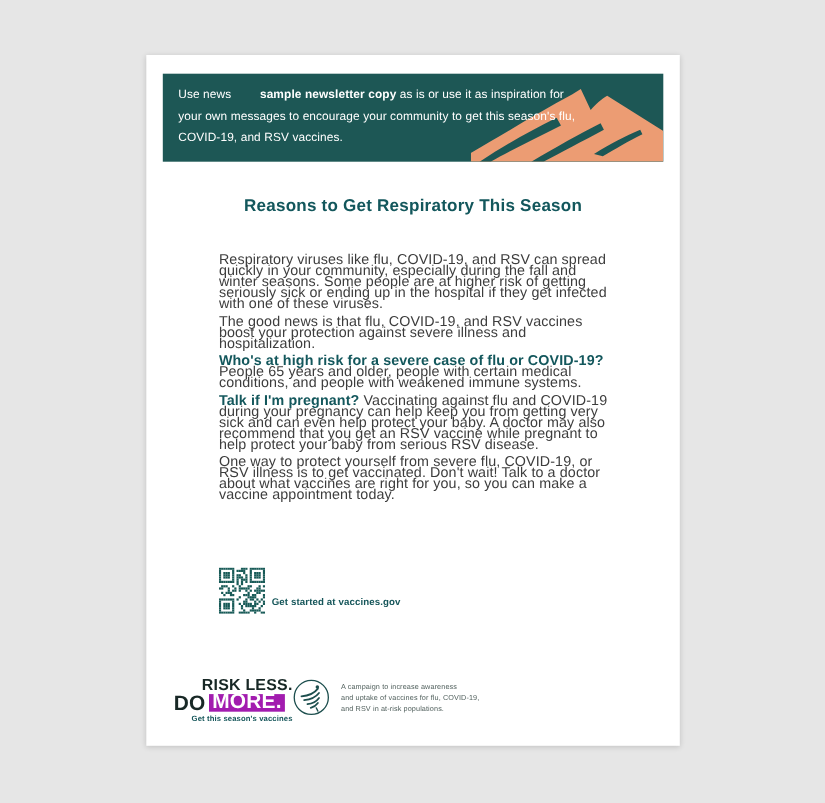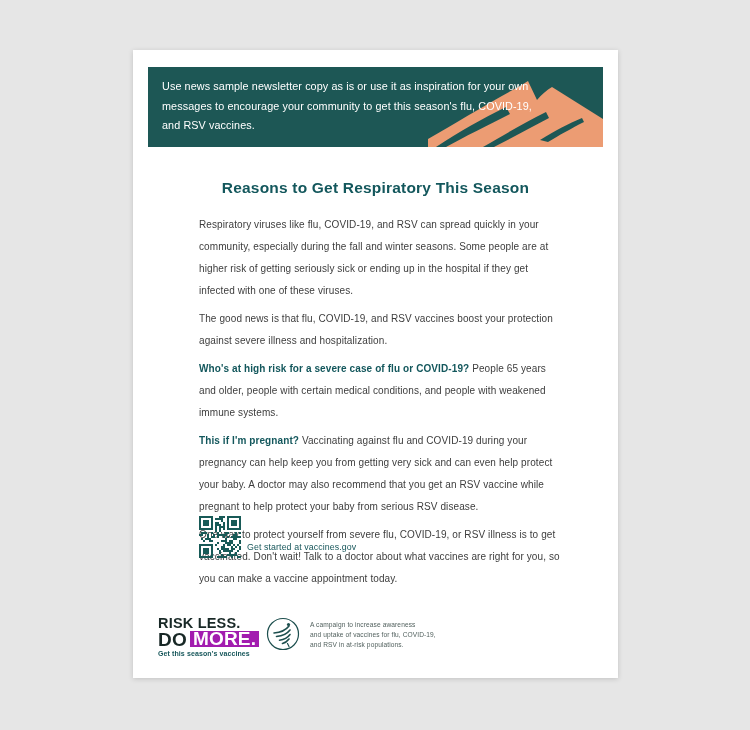--- a/index.html
+++ b/index.html
@@ -27,74 +27,74 @@
   }
   .banner-text {
     position: absolute;
     left: 14px; top: 10px;
     width: 372px;
     color: #ffffff;
     font-size: 10.8px;
     line-height: 19.5px;
     letter-spacing: 0.1px;
   }
-  .banner-text b { font-weight: normal; }
+  .banner-text b { font-weight: bold; margin-left: 23px; }
   .brush {
     position: absolute;
     right: 0; bottom: 0;
   }
   
   .doc-title {
     position: absolute;
     left: 0; top: 128px;
     width: 100%;
     text-align: center;
     color: #13575c;
     font-size: 15.5px;
     font-weight: bold;
     line-height: 19px;
     letter-spacing: 0.2px;
   }
   
   .content {
     position: absolute;
-    left: 66px; top: 164px;
+    left: 66px; top: 181px;
     width: 361px;
     color: #3d3d3d;
-    font-size: 10px;
-    line-height: 22px;
+    font-size: 13px;
+    line-height: 10px;
     letter-spacing: 0.1px;
   }
   .content p { margin-bottom: 6px; }
   .content p b { color: #13575c; font-weight: bold; }
   
   .cta-row {
     position: absolute;
     left: 66px; top: 466px;
     display: flex;
     align-items: center;
     gap: 6px;
   }
   .qr { width: 42px; height: 42px; display: block; }
   .cta-label {
     color: #16565a;
     font-size: 8.8px;
-    font-weight: normal;
+    font-weight: bold;
     letter-spacing: 0.1px;
     cursor: pointer;
     margin-top: 20px;
   }
   
   .footer {
     position: absolute;
     left: 25px; top: 566px;
     display: flex;
     align-items: flex-start;
   }
-  .brand { width: 108px; }
+  .brand { width: 108px; text-align: right; }
   .brand-line1 {
     color: #182826;
     font-size: 14.5px;
     font-weight: 900;
     letter-spacing: 0.2px;
     line-height: 15px;
     white-space: nowrap;
   }
   .brand-line2 {
     color: #182826;
@@ -149,21 +149,21 @@
   </div>
 
   <div class="doc-title">
     <div>Reasons to Get Respiratory This Season</div>
   </div>
 
   <div class="content" id="content">
       <p><span>Respiratory viruses like flu, COVID-19, and RSV can spread quickly in your community, especially during the fall and winter seasons. Some people are at higher risk of getting seriously sick or ending up in the hospital if they get infected with one of these viruses.</span></p>
       <p><span>The good news is that flu, COVID-19, and RSV vaccines boost your protection against severe illness and hospitalization.</span></p>
       <p><b>Who's at high risk for a severe case of flu or COVID-19? </b><span>People 65 years and older, people with certain medical conditions, and people with weakened immune systems.</span></p>
-      <p><b>This if I'm pregnant? </b><span>Vaccinating against flu and COVID-19 during your pregnancy can help keep you from getting very sick and can even help protect your baby. A doctor may also recommend that you get an RSV vaccine while pregnant to help protect your baby from serious RSV disease.</span></p>
+      <p><b>Talk if I'm pregnant? </b><span>Vaccinating against flu and COVID-19 during your pregnancy can help keep you from getting very sick and can even help protect your baby. A doctor may also recommend that you get an RSV vaccine while pregnant to help protect your baby from serious RSV disease.</span></p>
       <p><span>One way to protect yourself from severe flu, COVID-19, or RSV illness is to get vaccinated. Don't wait! Talk to a doctor about what vaccines are right for you, so you can make a vaccine appointment today.</span></p>
     </div>
 
   <div class="cta-row">
     <svg class="qr" id="qr" viewBox="0 0 42 42" aria-hidden="true">
         <rect x="0" y="0" width="2" height="2" fill="#185a57"></rect>
         <rect x="2" y="0" width="2" height="2" fill="#185a57"></rect>
         <rect x="4" y="0" width="2" height="2" fill="#185a57"></rect>
         <rect x="6" y="0" width="2" height="2" fill="#185a57"></rect>
         <rect x="8" y="0" width="2" height="2" fill="#185a57"></rect>

